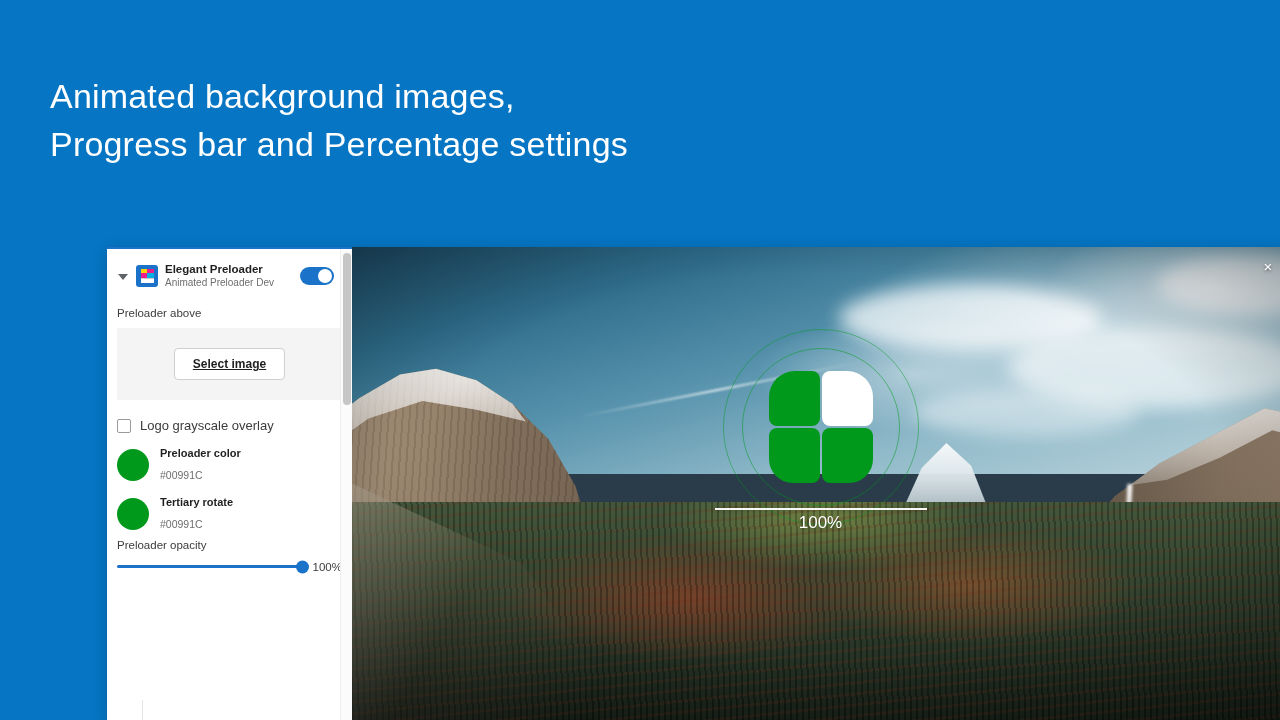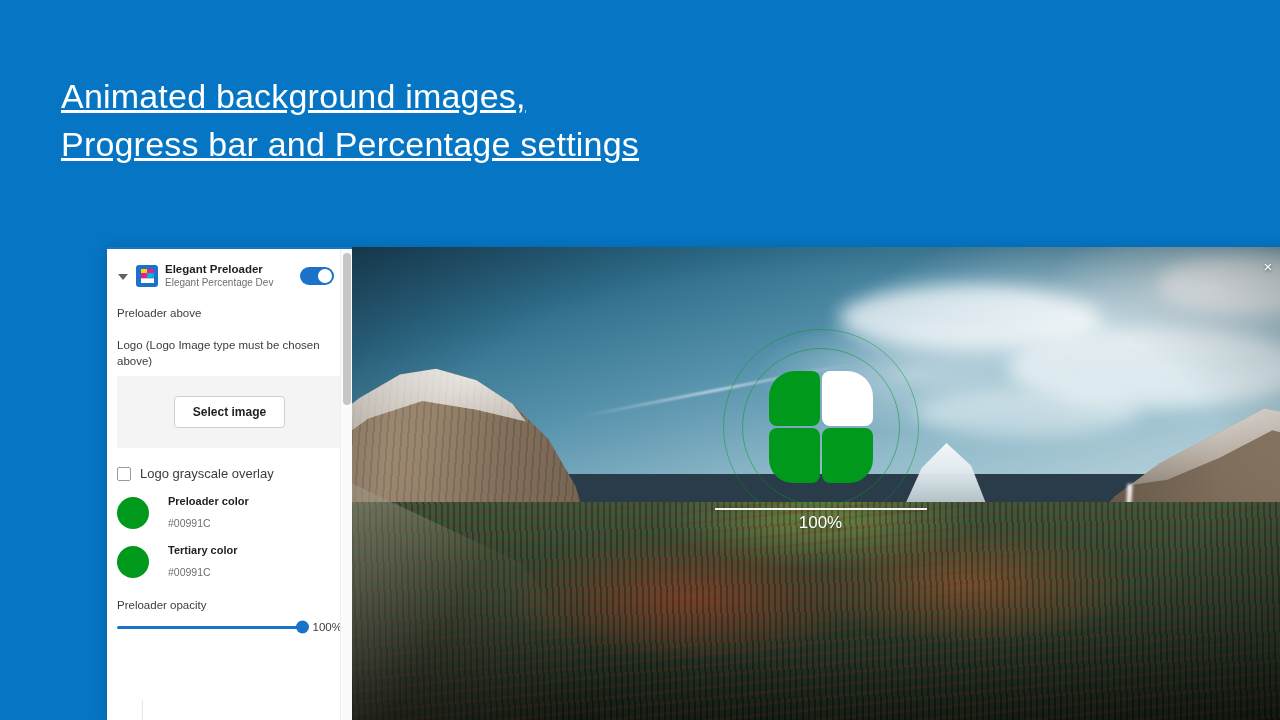--- a/index.html
+++ b/index.html
@@ -6,28 +6,27 @@
   html, body {
     width: 1280px; height: 720px;
     overflow: hidden;
     font-family: "Liberation Sans", sans-serif;
   }
   body { background: #0675c3; position: relative; }
 
   
   .headline {
     position: absolute;
-    left: 61px; top: 72px;
+    left: 50px; top: 72px;
     color: #ffffff;
     font-size: 34px;
     line-height: 48px;
     font-weight: 400;
     letter-spacing: 0.2px;
     white-space: pre-line;
-    text-decoration: underline;
   }
 
   
   .shot {
     position: absolute;
     left: 107px; top: 247px;
     width: 1182px; height: 473px;
     display: flex;
     background: #fca5a5;
     box-shadow: 0 2px 14px rgba(0,0,0,0.18);
@@ -156,57 +155,58 @@
     justify-content: center;
   }
   .btn-select {
     background: #ffffff;
     border: 1px solid #cfcfcf;
     border-radius: 4px;
     padding: 8px 18px;
     font-size: 12px;
     font-weight: 700;
     color: #1f1f1f;
+    text-decoration: underline;
   }
 
   .checkrow {
     display: flex;
     align-items: center;
     gap: 9px;
     margin-top: 18px;
   }
   .checkbox {
     width: 14px; height: 14px;
     flex: 0 0 14px;
     border: 1.5px solid #9a9a9a;
     border-radius: 2px;
     background: #fff;
   }
   .checkrow span { font-size: 13px; color: #3c3c3c; }
 
   .color-row {
     display: flex;
     align-items: center;
-    gap: 19px;
+    gap: 11px;
     margin-top: 14px;
   }
   .swatch {
     width: 32px; height: 32px;
     flex: 0 0 32px;
     border-radius: 50%;
   }
   .swatch.light { border: 1px solid #dcdcdc; }
   .color-text { line-height: 1.25; }
   .color-name { font-size: 11px; font-weight: 600; color: #1f1f1f; }
   .color-hex { font-size: 10.5px; color: #6e6e6e; margin-top: 8px; }
 
   .opacity-label {
     font-size: 11.5px;
     color: #3c3c3c;
-    margin-top: 20px;
+    margin-top: 8px;
   }
   .slider-row {
     display: flex;
     align-items: center;
     gap: 10px;
     margin-top: 10px;
   }
   .track {
     position: relative;
     flex: 1 1 auto;
@@ -456,28 +456,27 @@
           <span class="sheet">
             <span class="q1"></span>
               <span class="q2"></span>
             <span class="q3"></span>
               <span class="q4"></span>
             <span class="base"></span>
           </span>
         </span>
         <span class="app-text">
           <span class="app-name" style="display:block">Elegant Preloader</span>
-          <span class="app-sub" style="display:block">Elegant Percentage Dev</span>
+          <span class="app-sub" style="display:block">Animated Preloader Dev</span>
         </span>
         <span class="toggle"></span>
       </div>
 
       <div class="field-label">Preloader above</div>
 
-      <div class="field-label">Logo (Logo Image type must be chosen above)</div>
       <div class="dropzone">
         <button class="btn-select">Select image</button>
       </div>
 
       <div class="checkrow">
         <span class="checkbox"></span>
         <span>Logo grayscale overlay</span>
       </div>
 
       <div class="color-row">
@@ -485,21 +484,21 @@
         <span class="color-text">
           <span class="color-name" style="display:block">Preloader color</span>
           <span class="color-hex" style="display:block">#00991C</span>
         </span>
       </div>
 
 
       <div class="color-row">
         <span class="swatch" style="background:#00991C"></span>
         <span class="color-text">
-          <span class="color-name" style="display:block">Tertiary color</span>
+          <span class="color-name" style="display:block">Tertiary rotate</span>
           <span class="color-hex" style="display:block">#00991C</span>
         </span>
       </div>
 
       <div class="opacity-label">Preloader opacity</div>
       <div class="slider-row">
         <span class="track">
           <span class="knob"></span>
         </span>
         <span class="slider-val">100%</span>

